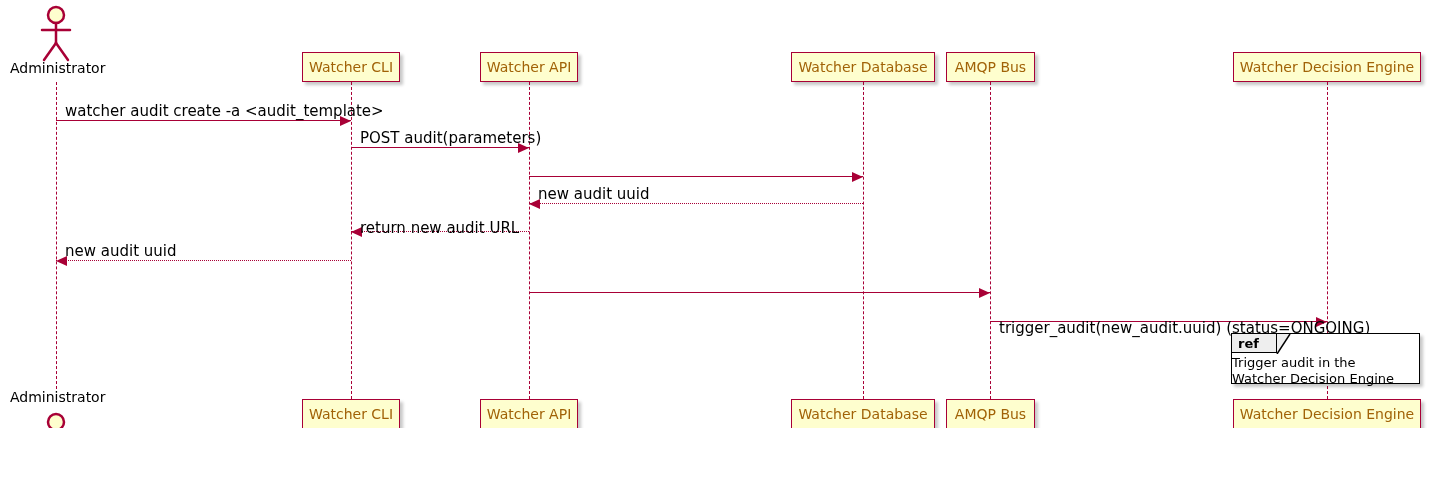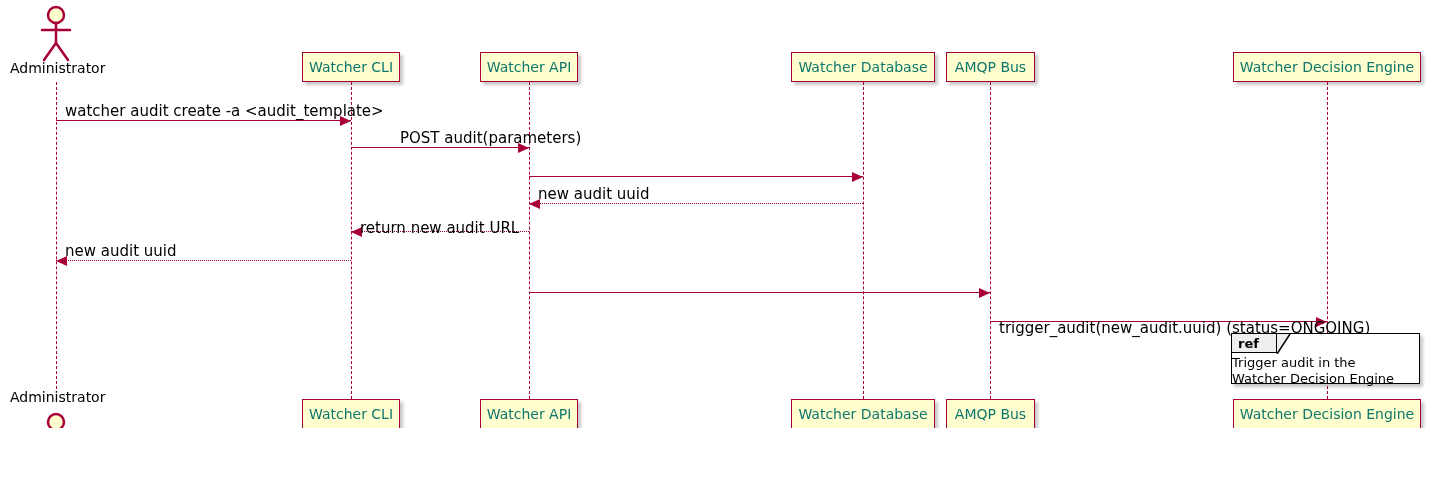--- a/index.html
+++ b/index.html
@@ -14,21 +14,21 @@
     background: #FFFFFF;
     font-family: "DejaVu Sans", sans-serif;
     overflow: hidden;
   }
   
   .participant {
     position: absolute;
     box-sizing: border-box;
     background: #FEFECE;
     border: 1.5px solid #A80036;
-    color: #0f766e;
+    color: #a16207;
     font-size: 14px;
     line-height: 1;
     display: flex;
     align-items: center;
     justify-content: center;
     box-shadow: 3px 3px 3px rgba(0,0,0,0.22);
     white-space: nowrap;
   }
   
   .actor-figure {
@@ -152,21 +152,21 @@
     <div class="participant" style="left: 946px; top: 399px; width: 89px; height: 30px;">AMQP Bus</div>
     <div class="lifeline" style="left: 990px; top: 82px; height: 317px;"></div>
     <div class="participant" style="left: 1233px; top: 52px; width: 188px; height: 30px;">Watcher Decision Engine</div>
     <div class="participant" style="left: 1233px; top: 399px; width: 188px; height: 30px;">Watcher Decision Engine</div>
     <div class="lifeline" style="left: 1327px; top: 82px; height: 317px;"></div>
     <div class="msg-line" style="left: 56px; top: 120px; width: 295px;"></div>
     <div class="arrowhead right" style="left: 340px; top: 116px;"></div>
     <div class="msg-label" style="left: 65px; top: 102px;">watcher audit create -a &lt;audit_template&gt;</div>
     <div class="msg-line" style="left: 351px; top: 147px; width: 178px;"></div>
     <div class="arrowhead right" style="left: 518px; top: 143px;"></div>
-    <div class="msg-label" style="left: 360px; top: 129px; margin-left: 40px;">POST audit(parameters)</div>
+    <div class="msg-label" style="left: 360px; top: 129px;">POST audit(parameters)</div>
     <div class="msg-line" style="left: 529px; top: 176px; width: 334px;"></div>
     <div class="arrowhead right" style="left: 852px; top: 172px;"></div>
     <div class="msg-line dotted" style="left: 529px; top: 203px; width: 334px;"></div>
     <div class="arrowhead left" style="left: 529px; top: 199px;"></div>
     <div class="msg-label" style="left: 538px; top: 185px;">new audit uuid</div>
     <div class="msg-line dotted" style="left: 351px; top: 231px; width: 178px;"></div>
     <div class="arrowhead left" style="left: 351px; top: 227px;"></div>
     <div class="msg-label" style="left: 360px; top: 219px;">return new audit URL</div>
     <div class="msg-line dotted" style="left: 56px; top: 260px; width: 295px;"></div>
     <div class="arrowhead left" style="left: 56px; top: 256px;"></div>

